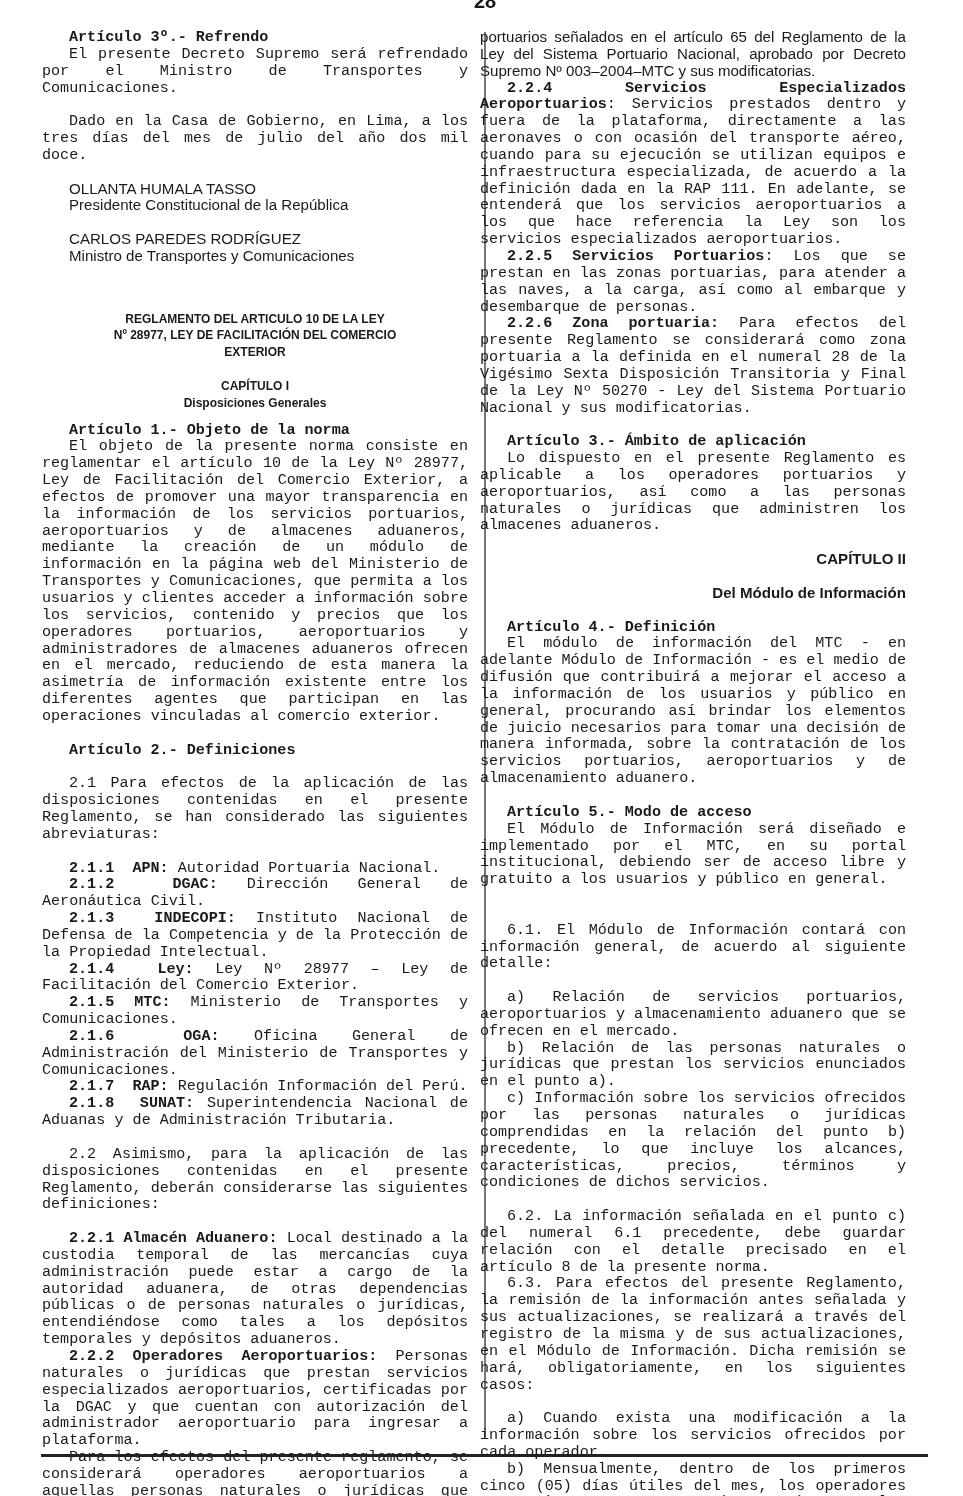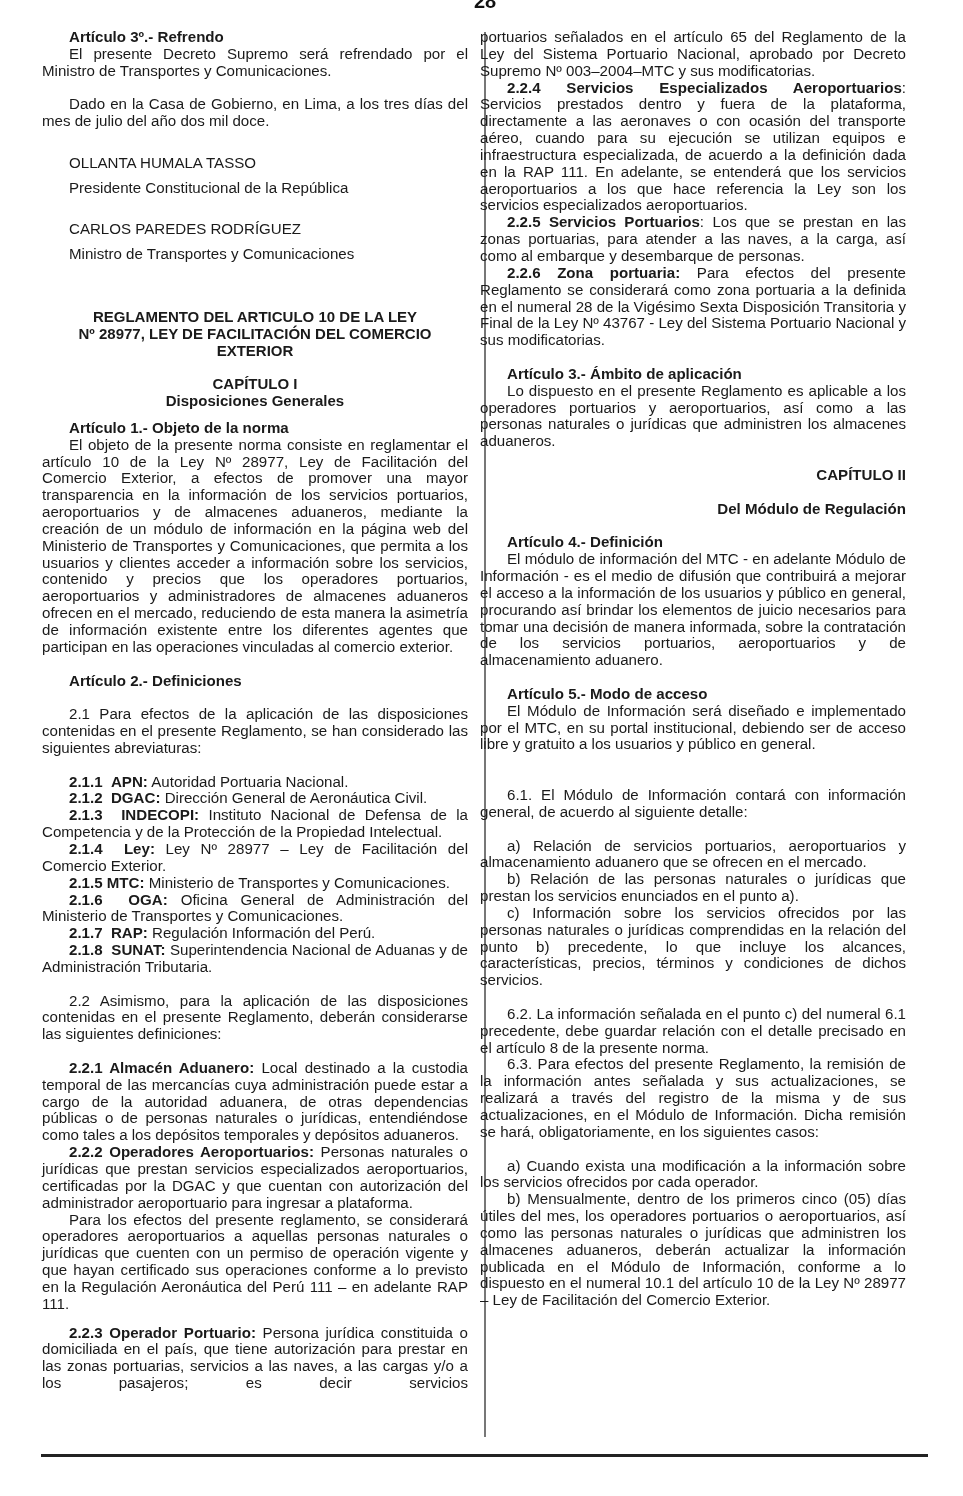--- a/index.html
+++ b/index.html
@@ -17,28 +17,28 @@
   }
   .col-left { left: 42px; }
   .col-right { left: 480px; }
   .divider {
     position: absolute; left: 484px; top: 32px; width: 2px; height: 1405px; background: #777;
   }
   .bottom-rule {
     position: absolute; left: 41px; top: 1454px; width: 887px; height: 3px; background: #222;
   }
   p { margin: 0; }
-  .ind { text-indent: 27px; }
+  .ind { text-indent: 27px; font-family: Liberation Mono, monospace; }
   .b { font-weight: bold; }
   .center { text-align: right; }
   .gap { height: 16.85px; }
   .gap-s { height: 8px; }
   .last-left { text-align-last: left; }
-  .sig { padding-left: 27px; text-align: left; margin-top: 8px; }
-  .title-block { font-weight: bold; text-align: center; font-size: 15px; }
+  .sig { padding-left: 27px; text-align: left; }
+  .title-block { font-weight: bold; text-align: center; font-size: 12px; }
 </style>
 </head>
 <body>
 
 <div class="page-number">28</div>
 
 <div class="divider"></div>
 
 <div class="col col-left">
   <p class="ind b">Artículo 3º.- Refrendo</p>
@@ -88,28 +88,28 @@
   <p class="ind"><span class="b">2.2.1 Almacén Aduanero:</span> <span>Local destinado a la custodia temporal de las mercancías cuya administración puede estar a cargo de la autoridad aduanera, de otras dependencias públicas o de personas naturales o jurídicas, entendiéndose como tales a los depósitos temporales y depósitos aduaneros.</span></p>
   <p class="ind"><span class="b">2.2.2 Operadores Aeroportuarios:</span> <span>Personas naturales o jurídicas que prestan servicios especializados aeroportuarios, certificadas por la DGAC y que cuentan con autorización del administrador aeroportuario para ingresar a plataforma.</span></p>
   <p class="ind">Para los efectos del presente reglamento, se considerará operadores aeroportuarios a aquellas personas naturales o jurídicas que cuenten con un permiso de operación vigente y que hayan certificado sus operaciones conforme a lo previsto en la Regulación Aeronáutica del Perú 111 – en adelante RAP 111.</p>
   <p class="ind" style="text-align-last: justify; margin-top: 12px;"><span class="b">2.2.3 Operador Portuario:</span> <span>Persona jurídica constituida o domiciliada en el país, que tiene autorización para prestar en las zonas portuarias, servicios a las naves, a las cargas y/o a los pasajeros; es decir servicios</span></p>
 </div>
 
 <div class="col col-right">
   <p>portuarios señalados en el artículo 65 del Reglamento de la Ley del Sistema Portuario Nacional, aprobado por Decreto Supremo Nº 003–2004–MTC y sus modificatorias.</p>
   <p class="ind"><span class="b">2.2.4 Servicios Especializados Aeroportuarios</span><span>:</span> <span>Servicios prestados dentro y fuera de la plataforma, directamente a las aeronaves o con ocasión del transporte aéreo, cuando para su ejecución se utilizan equipos e infraestructura especializada, de acuerdo a la definición dada en la RAP 111. En adelante, se entenderá que los servicios aeroportuarios a los que hace referencia la Ley son los servicios especializados aeroportuarios.</span></p>
   <p class="ind"><span class="b">2.2.5 Servicios Portuarios</span><span>:</span> <span>Los que se prestan en las zonas portuarias, para atender a las naves, a la carga, así como al embarque y desembarque de personas.</span></p>
-  <p class="ind"><span class="b">2.2.6 Zona portuaria:</span> <span>Para efectos del presente Reglamento se considerará como zona portuaria a la definida en el numeral 28 de la Vigésimo Sexta Disposición Transitoria y Final de la Ley Nº 43767 - Ley del Sistema Portuario Nacional y sus modificatorias.</span></p>
+  <p class="ind"><span class="b">2.2.6 Zona portuaria:</span> <span>Para efectos del presente Reglamento se considerará como zona portuaria a la definida en el numeral 28 de la Vigésimo Sexta Disposición Transitoria y Final de la Ley Nº 50270 - Ley del Sistema Portuario Nacional y sus modificatorias.</span></p>
   <div class="gap"></div>
   <p class="ind b">Artículo 3.- Ámbito de aplicación</p>
   <p class="ind">Lo dispuesto en el presente Reglamento es aplicable a los operadores portuarios y aeroportuarios, así como a las personas naturales o jurídicas que administren los almacenes aduaneros.</p>
   <div class="gap"></div>
   <p class="b center">CAPÍTULO II</p>
   <div class="gap"></div>
-  <p class="b center">Del Módulo de Regulación</p>
+  <p class="b center">Del Módulo de Información</p>
   <div class="gap"></div>
   <p class="ind b">Artículo 4.- Definición</p>
   <p class="ind">El módulo de información del MTC - en adelante Módulo de Información - es el medio de difusión que contribuirá a mejorar el acceso a la información de los usuarios y público en general, procurando así brindar los elementos de juicio necesarios para tomar una decisión de manera informada, sobre la contratación de los servicios portuarios, aeroportuarios y de almacenamiento aduanero.</p>
   <div class="gap"></div>
   <p class="ind b">Artículo 5.- Modo de acceso</p>
   <p class="ind">El Módulo de Información será diseñado e implementado por el MTC, en su portal institucional, debiendo ser de acceso libre y gratuito a los usuarios y público en general.</p>
   <div class="gap"></div>
   <div class="gap"></div>
   <p class="ind">6.1. El Módulo de Información contará con información general, de acuerdo al siguiente detalle:</p>
   <div class="gap"></div>

